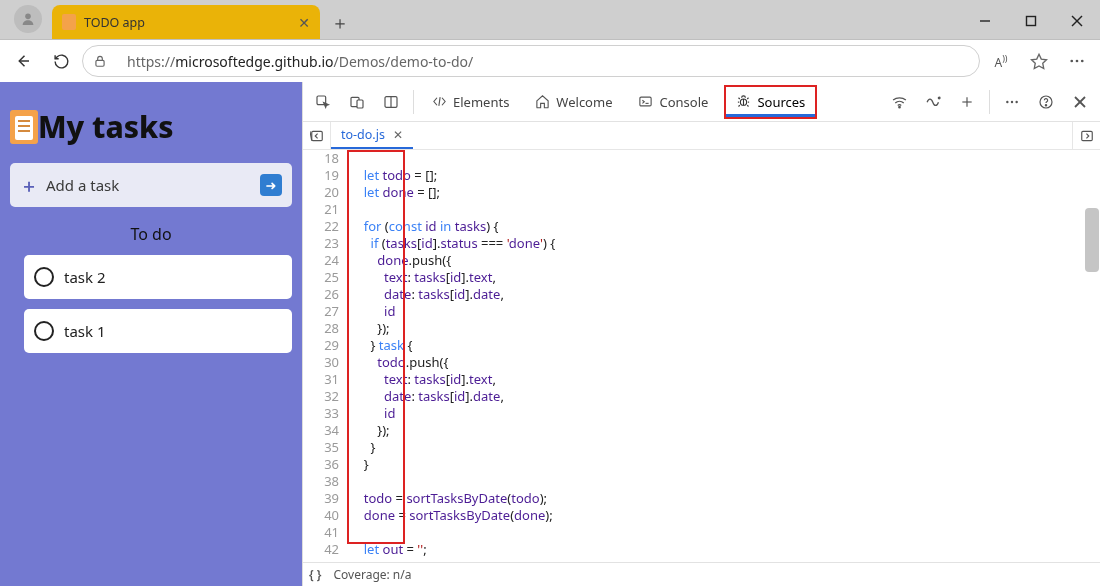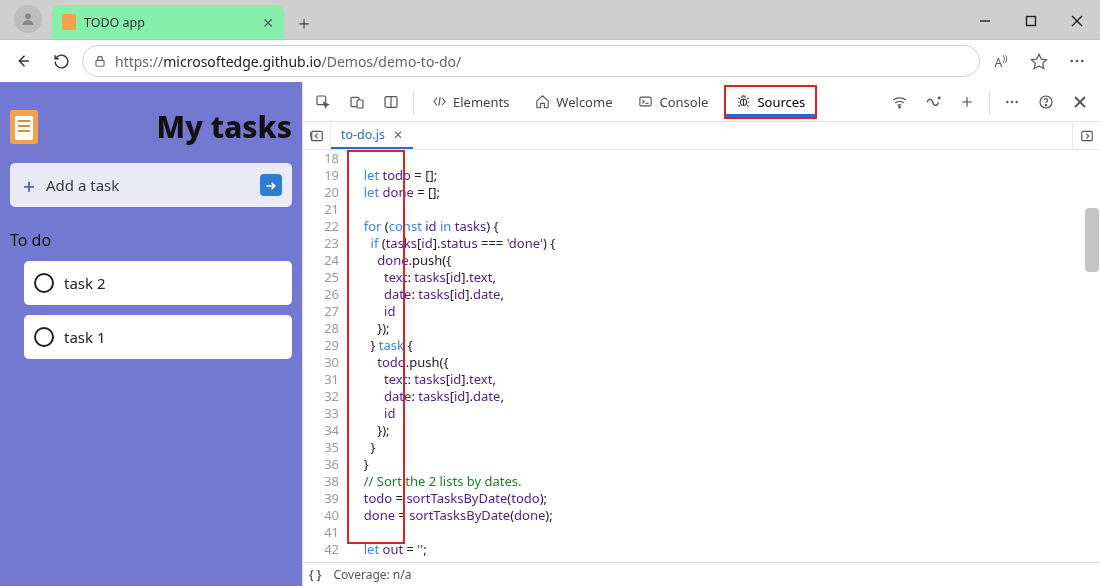--- a/index.html
+++ b/index.html
@@ -1,47 +1,47 @@
 <!DOCTYPE html>
 <html><head>
 <meta charset="utf-8">
 <style>
   * { box-sizing: border-box; margin: 0; padding: 0; font-family: "Segoe UI", system-ui, sans-serif; }
   html, body { width: 1100px; height: 586px; overflow: hidden; background: #fff; }
 
   
   .tab-strip { height: 40px; background: #cfcfcf; display: flex; align-items: flex-end; border-bottom: 1px solid #bfbfbf; }
   .profile { width: 28px; height: 28px; border-radius: 50%; background: #bdbdbd; margin: 0 10px 6px 14px; display:flex;align-items:center;justify-content:center; }
-  .tab { background: #86efac; height: 34px; width: 232px; border-top-left-radius: 8px; border-top-right-radius: 8px; display: flex; align-items: center; padding: 0 10px; gap: 8px; font-size: 12.5px; color: #333; }
+  .tab { background: #eab308; height: 34px; width: 268px; border-top-left-radius: 8px; border-top-right-radius: 8px; display: flex; align-items: center; padding: 0 10px; gap: 8px; font-size: 12.5px; color: #333; }
   .tab .close { margin-left: auto; color: #555; font-size: 14px; }
   .new-tab { width: 28px; height: 28px; display:flex; align-items:center; justify-content:center; color:#444; margin-left:6px; margin-bottom:3px; font-size:18px;}
   .win-controls { margin-left:auto; display:flex; }
   .win-btn { width:46px; height:36px; display:flex; align-items:center; justify-content:center; color:#222; }
 
   .toolbar { height: 42px; background: #fff; display:flex; align-items:center; padding: 0 6px; gap:4px; }
   .tbtn { width:34px; height:34px; display:flex; align-items:center; justify-content:center; color:#555; border-radius:4px;}
-  .addr-bar { flex:1; height:32px; border:1px solid #d0d0d0; border-radius:16px; display:flex; align-items:center; padding:0 10px; gap:8px; font-size:14px; color:#666;text-align:right; }
+  .addr-bar { flex:1; height:32px; border:1px solid #d0d0d0; border-radius:16px; display:flex; align-items:center; padding:0 10px; gap:20px; font-size:14px; color:#666;text-align:right; }
   .addr-bar .dark { color:#222; }
 
   
   .content { display:flex; height: calc(586px - 40px - 42px); }
 
   
   .app-panel { width: 302px; background:#7379d1; padding:10px; display:flex; flex-direction:column; gap:10px; }
-  .app-title { display:flex; align-items:center; justify-content:space-between; gap:0; padding:14px 0 6px; }
+  .app-title { display:flex; align-items:center; justify-content:flex-start; gap:0; padding:14px 0 6px; }
   .app-title h1 { font-size:30px; font-weight:800; color:#111; }
   .clipboard-icon { width:28px; height:34px; background:#f4a24a; border-radius:3px; position:relative; }
   .clipboard-icon::before { content:""; position:absolute; left:5px; right:5px; top:6px; bottom:4px; background:#fff; border-radius:2px; }
   .clipboard-icon::after { content:""; position:absolute; left:8px; right:8px; top:10px; height:2px; background:#d58a3e; box-shadow:0 5px 0 #d58a3e, 0 10px 0 #d58a3e; }
 
   .add-bar { background:#e9eaf5; border-radius:5px; height:44px; display:flex; align-items:center; padding:0 10px; color:#3a3a3a; gap:8px; font-size:15px; }
   .add-bar .plus { color:#5a60b8; font-weight:700; font-size:18px; }
   .add-bar .go { margin-left:auto; width:22px; height:22px; background:#2f7dd1; border-radius:4px; display:flex; align-items:center; justify-content:center; color:#fff; font-size:13px; }
 
-  .section-h { font-size:16px; color:#111; margin-top:12px; }
+  .section-h { text-align:center; font-size:16px; color:#111; margin-top:6px; }
 
   .task { background:#fff; border-radius:5px; height:44px; display:flex; align-items:center; padding:0 10px; gap:10px; font-size:15px; color:#222;margin-left:14px; }
   .task .circle { width:20px; height:20px; border:2.4px solid #222; border-radius:50%; }
 
   
   .devtools { flex:1; display:flex; flex-direction:column; border-left:1px solid #ddd; }
   .dt-top { height:40px; border-bottom:1px solid #e2e2e2; display:flex; align-items:center; padding:0 4px; gap:2px; }
   .dt-ibtn { width:32px; height:32px; display:flex; align-items:center; justify-content:center; color:#555; }
   .dt-sep { width:1px; height:24px; background:#ddd; margin:0 4px; }
   .dt-tab { height:40px; display:flex; align-items:center; gap:6px; padding:0 12px; font-size:13px; color:#444; position:relative; }
@@ -312,21 +312,21 @@
           <div class="line"><span class="gutter">27</span><span class="fold-col"></span><span class="code">        <span class="tok-id">id</span></span></div>
           <div class="line"><span class="gutter">28</span><span class="fold-col"></span><span class="code">      });</span></div>
           <div class="line"><span class="gutter">29</span><span class="fold-col"></span><span class="code">    } <span class="tok-kw">task</span> {</span></div>
           <div class="line"><span class="gutter">30</span><span class="fold-col"></span><span class="code">      <span class="tok-id">todo</span>.push({</span></div>
           <div class="line"><span class="gutter">31</span><span class="fold-col"></span><span class="code">        <span class="tok-id">text</span>: <span class="tok-id">tasks</span>[<span class="tok-id">id</span>].<span class="tok-id">text</span>,</span></div>
           <div class="line"><span class="gutter">32</span><span class="fold-col"></span><span class="code">        <span class="tok-id">date</span>: <span class="tok-id">tasks</span>[<span class="tok-id">id</span>].<span class="tok-id">date</span>,</span></div>
           <div class="line"><span class="gutter">33</span><span class="fold-col"></span><span class="code">        <span class="tok-id">id</span></span></div>
           <div class="line"><span class="gutter">34</span><span class="fold-col"></span><span class="code">      });</span></div>
           <div class="line"><span class="gutter">35</span><span class="fold-col"></span><span class="code">    }</span></div>
           <div class="line"><span class="gutter">36</span><span class="fold-col"></span><span class="code">  }</span></div>
-          <div class="line"><span class="gutter">38</span><span class="fold-col"></span><span class="code"><span class="tok-com">  // Sort the 2 lists by dates.</span></span></div>
+          <div class="line"><span class="gutter">38</span><span class="fold-col"></span></div>
           <div class="line"><span class="gutter">39</span><span class="fold-col"></span><span class="code">  <span class="tok-id">todo</span> = <span class="tok-id">sortTasksByDate</span>(<span class="tok-id">todo</span>);</span></div>
           <div class="line"><span class="gutter">40</span><span class="fold-col"></span><span class="code">  <span class="tok-id">done</span> = <span class="tok-id">sortTasksByDate</span>(<span class="tok-id">done</span>);</span></div>
           <div class="line"><span class="gutter">41</span><span class="fold-col"></span><span class="code"></span></div>
           <div class="line"><span class="gutter">42</span><span class="fold-col"></span><span class="code">  <span class="tok-kw">let</span> <span class="tok-id">out</span> = <span class="tok-str">''</span>;</span></div>
         </div>
       <div class="red-box" id="gutter-highlight" style="left: 44px; top: 0px; width: 58px; height: 394px;"></div>
       <div class="scrollbar">
           <div class="thumb"></div>
         </div>
     </div>

